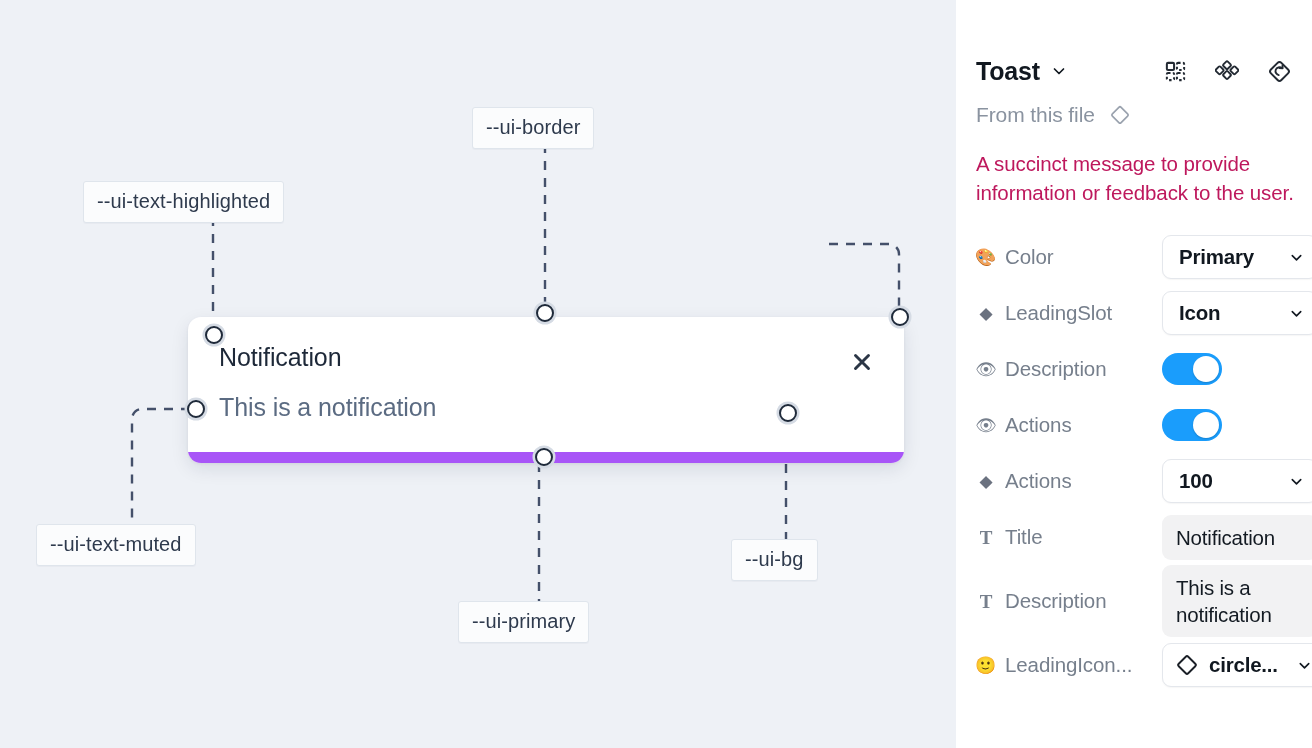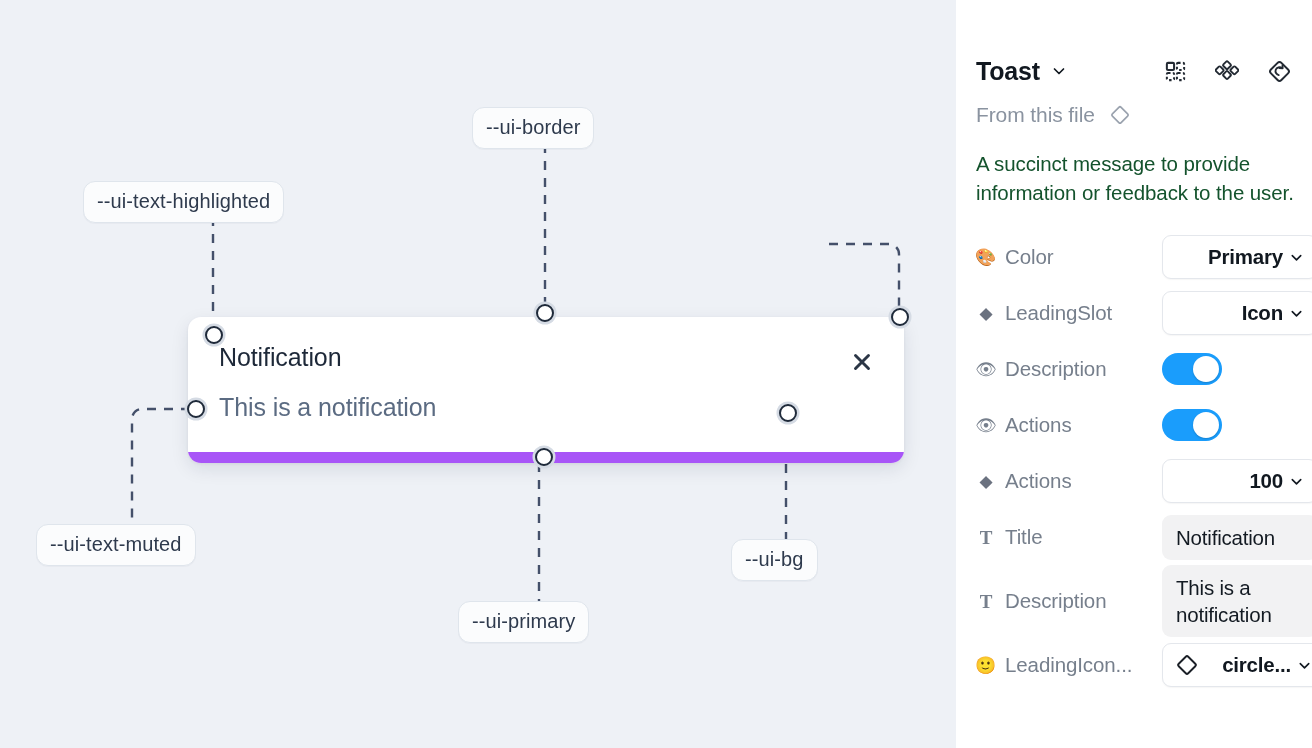--- a/index.html
+++ b/index.html
@@ -20,21 +20,21 @@
     flex: 0 0 956px;
     overflow: hidden;
   }
   .canvas-svg { position: absolute; left: 0; top: 0; width: 956px; height: 748px; pointer-events: none; }
 
   
   .token-pill {
     position: absolute;
     background: #fbfcfd;
     border: 1px solid #dfe5ec;
-    border-radius: 12px;
+    border-radius: 3px;
     color: #2e3a4d;
     font-size: 20px;
     line-height: 1;
     padding: 9px 13px 11px 13px;
     white-space: nowrap;
     letter-spacing: 0.1px;
     box-shadow: 0 1px 1px rgba(30,41,59,0.03);
   }
 
   
@@ -103,21 +103,21 @@
   .hicon { width: 26px; height: 26px; display: flex; align-items: center; justify-content: center; cursor: pointer; }
 
   .from-file {
     display: flex; align-items: flex-end; gap: 13px;
     margin-top: 5px;
   }
   .from-file-label { font-size: 21px; color: #8a93a0; letter-spacing: -0.1px; }
 
   .panel-desc {
     margin-top: 22px;
-    font-size: 20.5px; line-height: 1.42; color: #14532d;
+    font-size: 20.5px; line-height: 1.42; color: #be185d;
     letter-spacing: -0.1px;
     max-width: 330px;
   }
 
   .props { margin-top: 22px; }
   .prop-row {
     display: flex; align-items: center;
     min-height: 56px;
   }
   .prop-label {
@@ -137,21 +137,21 @@
     border: 1px solid #e4e7ec;
     border-radius: 9px;
     background: #ffffff;
     display: flex; align-items: center;
     padding: 0 13px 0 16px;
     font-size: 20.5px; color: #111820; font-weight: 700;
     letter-spacing: -0.2px;
     cursor: pointer;
     box-shadow: 0 1px 1.5px rgba(17,24,32,0.04);
   }
-  .select .sel-val { flex: 1; overflow: hidden; white-space: nowrap; text-align: right; }
+  .select .sel-val { flex: 1; overflow: hidden; white-space: nowrap; }
   .select .sel-caret { margin-left: 6px; display: flex; align-items: center; }
   .select .sel-lead { margin-right: 9px; display: flex; align-items: center; }
 
   .textbox {
     width: 156px; min-height: 44px;
     border-radius: 9px;
     background: #f2f2f3;
     display: flex; align-items: center;
     padding: 9px 14px;
     font-size: 20.5px; color: #131a22; font-weight: 400;

